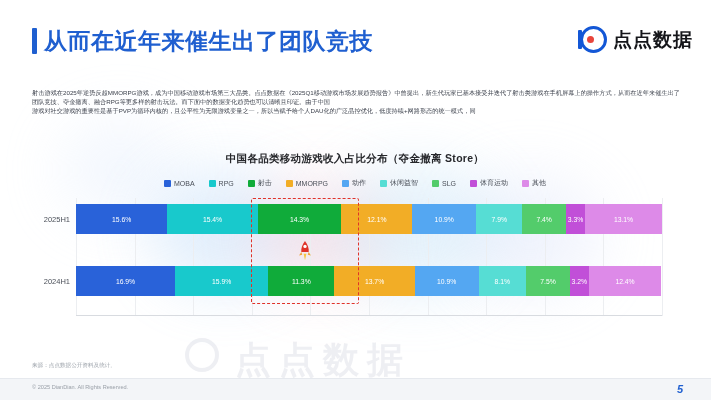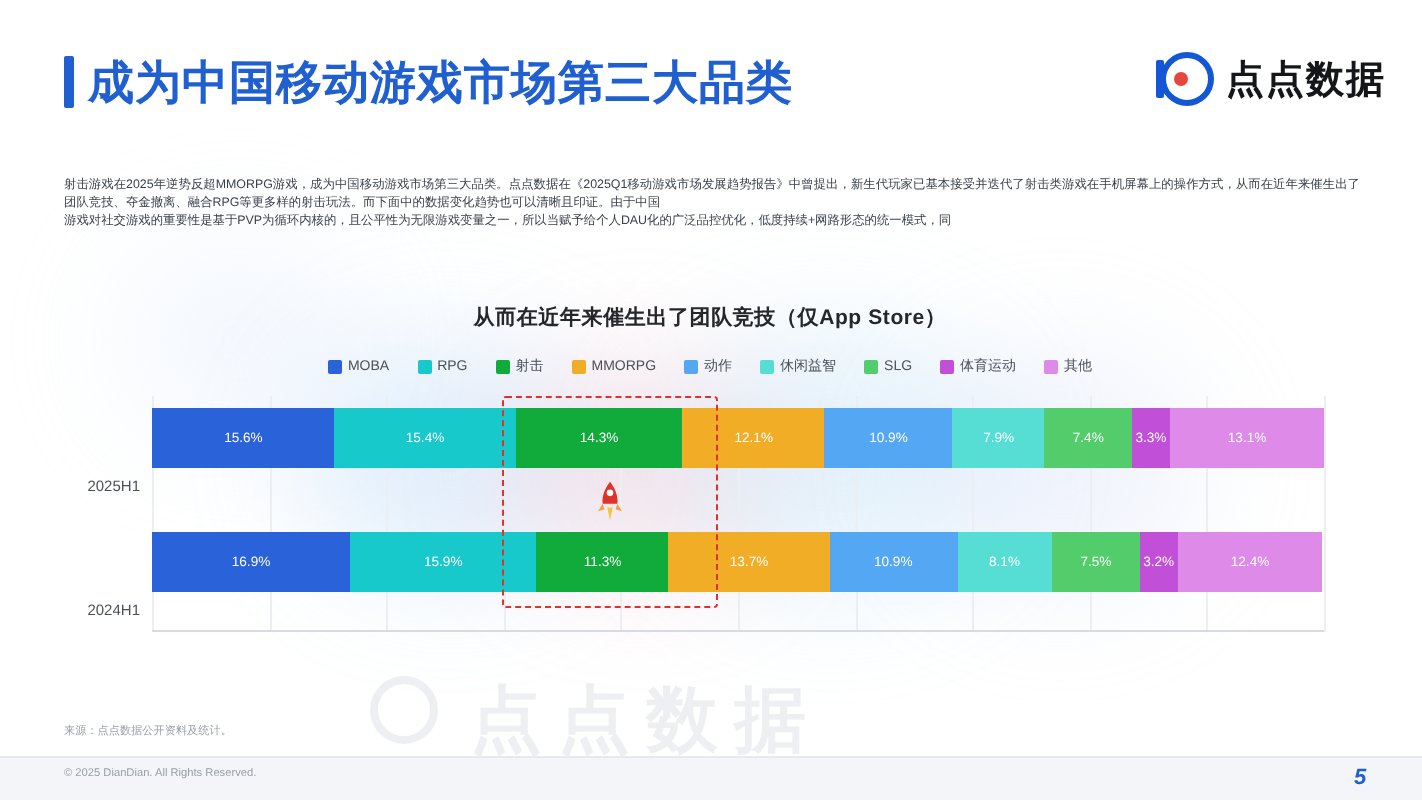--- a/index.html
+++ b/index.html
@@ -86,21 +86,21 @@
   .row { position: absolute; left: 0; right: 0; height: 30px; display: flex; }
   .row-2025 { top: 6px; }
   .row-2024 { top: 68px; }
   .seg {
     height: 100%; display: flex; align-items: center; justify-content: center;
     font-size: 6.8px; color: #ffffff; overflow: hidden; white-space: nowrap;
   }
   .row-label {
     position: absolute; right: calc(100% + 6px); top: 50%;
     transform: translateY(-50%);
-    font-size: 7.5px; color: #4a4f58; white-space: nowrap; margin-top: 24px;
+    font-size: 7.5px; color: #4a4f58; white-space: nowrap;
   }
 
   
   .highlight-box {
     position: absolute; border: 1.3px dashed #e0322a; border-radius: 2px;
     pointer-events: none;
   }
   .arrow-icon {
     position: absolute; width: 16px; height: 22px;
     display: flex; align-items: center; justify-content: center;
@@ -142,38 +142,38 @@
 <div class="slide">
 
   <div class="blob blob-e"></div>
   <div class="blob blob-a"></div>
   <div class="blob blob-b"></div>
   <div class="blob blob-c"></div>
   <div class="blob blob-d"></div>
 
   <div class="hdr">
     <div class="title-bar"></div>
-    <div class="main-title">成为中国移动游戏市场第三大品类</div>
+    <div class="main-title">从而在近年来催生出了团队竞技</div>
     <div class="logo">
       <span class="logo-mark"></span>
       <span class="logo-text">点点数据</span>
     </div>
   </div>
 
   <div class="para">
     <p>射击游戏在2025年逆势反超MMORPG游戏，成为中国移动游戏市场第三大品类。点点数据在《2025Q1移动游戏市场发展趋势报告》中曾提出，新生代玩家已基本接受并迭代了射击类游戏在手机屏幕上的操作方式，从而在近年来催生出了团队竞技、夺金撤离、融合RPG等更多样的射击玩法。而下面中的数据变化趋势也可以清晰且印证。由于中国</p>
     <p>游戏对社交游戏的重要性是基于PVP为循环内核的，且公平性为无限游戏变量之一，所以当赋予给个人DAU化的广泛品控优化，低度持续+网路形态的统一模式，同</p>
   </div>
 
   <div class="chart-wrap">
 
     <div class="watermark-mark"></div>
     <div class="watermark">点点数据</div>
 
-    <div class="chart-title">从而在近年来催生出了团队竞技（仅App Store）</div>
+    <div class="chart-title">中国各品类移动游戏收入占比分布（夺金撤离 Store）</div>
 
     <div class="legend" id="legend">
         <div class="legend-item">
           <span class="legend-swatch" style="background: rgb(41, 98, 217);"></span>
           <span class="legend-label">MOBA</span>
         </div>
         <div class="legend-item">
           <span class="legend-swatch" style="background: rgb(24, 201, 204);"></span>
           <span class="legend-label">RPG</span>
         </div>

